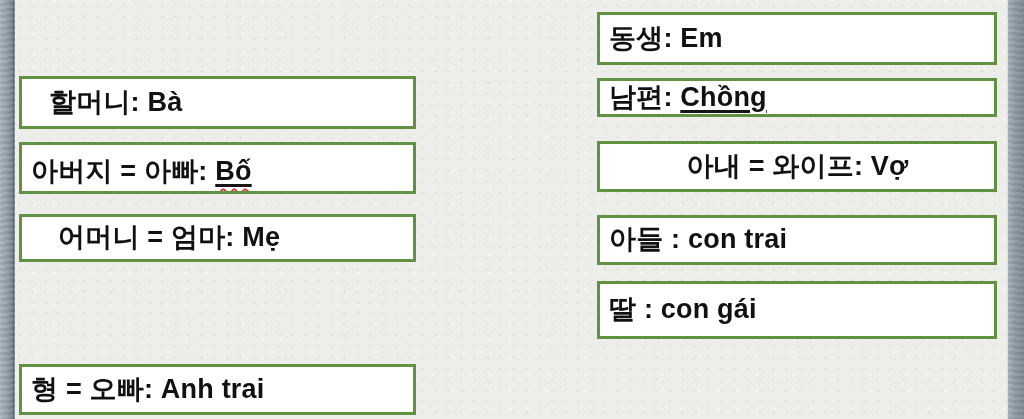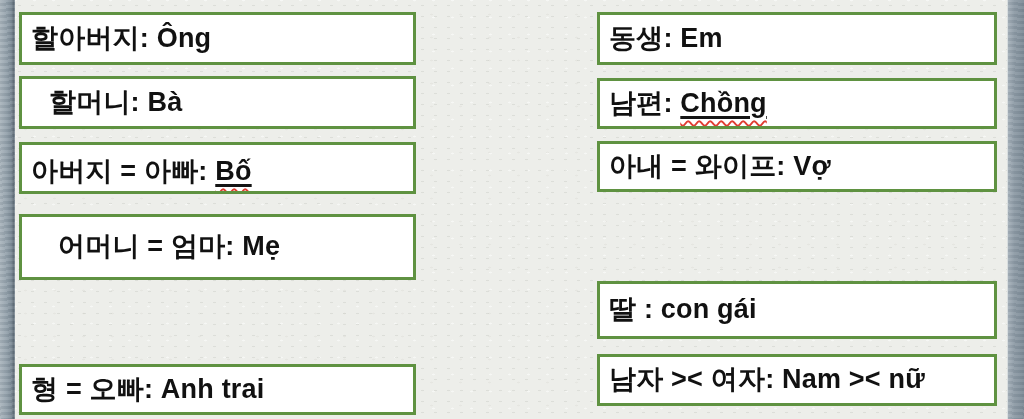--- a/index.html
+++ b/index.html
@@ -74,45 +74,42 @@
   }
 </style>
 </head>
 <body>
 
 <div class="stage">
 
   <div class="edge-strip left"></div>
   <div class="edge-strip right"></div>
 
-  <div class="vocab-box" style="left:19px; top:12px; width:397px; height:53px;">
-    <span><span>할아버지: Ông</span><span class="uline"><span class="wavy"></span></span></span>
-  </div>
   <div class="vocab-box" style="left:19px; top:76px; width:397px; height:53px;padding-left:27px;">
     <span><span>할머니: Bà</span><span class="uline"><span class="wavy"></span></span></span>
   </div>
   <div class="vocab-box" style="left:19px; top:142px; width:397px; height:52px;align-items:flex-end;">
     <span><span>아버지 = 아빠: </span><span class="uline"><span class="wavy">Bố</span></span></span>
   </div>
-  <div class="vocab-box" style="left:19px; top:214px; width:397px; height:66px;padding-left:36px;">
+  <div class="vocab-box" style="left:19px; top:214px; width:397px; height:48px;padding-left:36px;">
     <span><span>어머니 = 엄마: Mẹ</span><span class="uline"><span class="wavy"></span></span></span>
   </div>
   <div class="vocab-box" style="left:19px; top:364px; width:397px; height:51px;">
     <span><span>형 = 오빠: Anh trai</span><span class="uline"><span class="wavy"></span></span></span>
   </div>
 
   <div class="vocab-box" style="left:597px; top:12px; width:400px; height:53px;">
     <span><span>동생: Em</span><span class="uline"><span class="wavy"></span></span></span>
   </div>
-  <div class="vocab-box" style="left:597px; top:78px; width:400px; height:51px;">
+  <div class="vocab-box" style="left:597px; top:78px; width:400px; height:39px;">
     <span><span>남편: </span><span class="uline"><span class="wavy">Chồng</span></span></span>
   </div>
-  <div class="vocab-box" style="left:597px; top:141px; width:400px; height:51px;">
+  <div class="vocab-box" style="left:597px; top:141px; width:400px; height:51px;justify-content:center;">
     <span><span>아내 = 와이프: Vợ</span><span class="uline"><span class="wavy"></span></span></span>
+  </div>
+  <div class="vocab-box" style="left:597px; top:215px; width:400px; height:50px;">
+    <span><span>아들 : con trai</span><span class="uline"><span class="wavy"></span></span></span>
   </div>
   <div class="vocab-box" style="left:597px; top:281px; width:400px; height:58px;">
     <span><span>딸 : con gái</span><span class="uline"><span class="wavy"></span></span></span>
-  </div>
-  <div class="vocab-box" style="left:597px; top:354px; width:400px; height:52px;">
-    <span><span>남자 &gt;&lt; 여자: Nam &gt;&lt; nữ</span><span class="uline"><span class="wavy"></span></span></span>
   </div>
 
 </div>
 
 </body></html>

